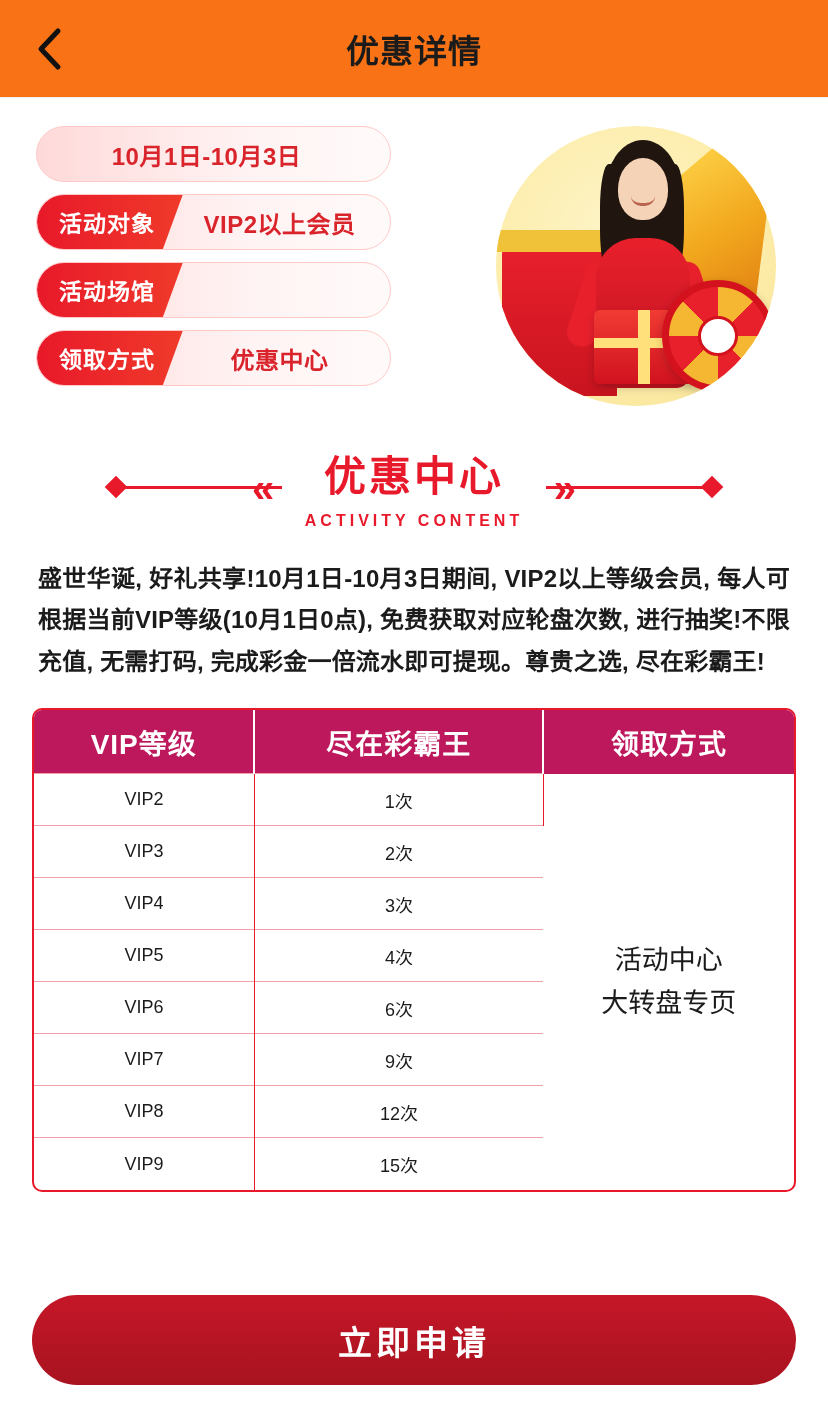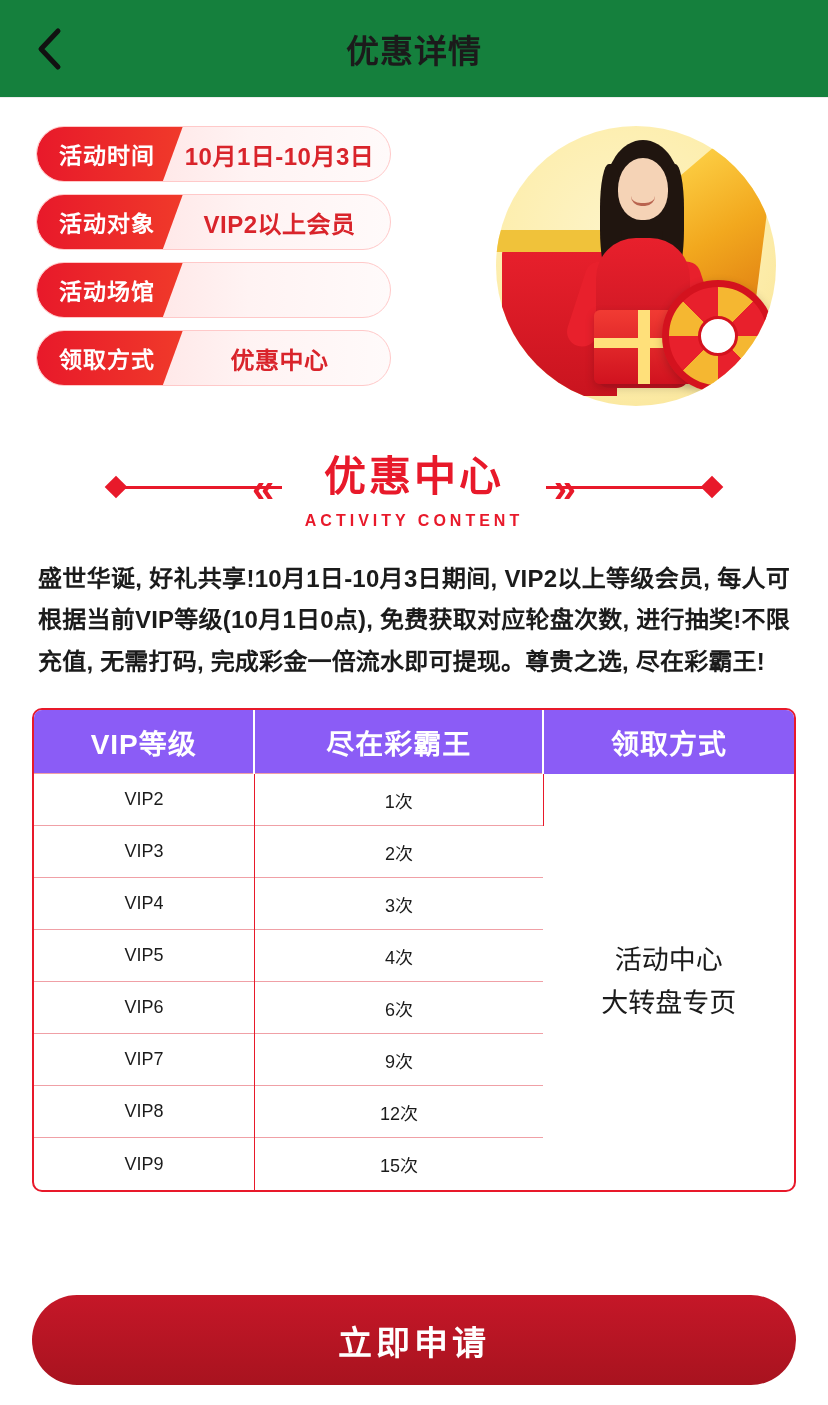--- a/index.html
+++ b/index.html
@@ -11,21 +11,21 @@
     overflow: hidden;
   }
 
   
   .header {
     position: relative;
     height: 98px;
     display: flex;
     align-items: center;
     justify-content: center;
-    background: #15803d;
+    background: #f97316;
     border-bottom: 1px solid #ededed;
   }
   .back-btn {
     position: absolute;
     left: 26px;
     top: 50%;
     transform: translateY(-50%);
     width: 46px;
     height: 46px;
     display: flex;
@@ -304,21 +304,21 @@
     border: 2px solid #e8192a;
     border-radius: 10px;
     overflow: hidden;
   }
   table.vip {
     width: 100%;
     border-collapse: collapse;
     table-layout: fixed;
   }
   table.vip th {
-    background: #8b5cf6;
+    background: #be185d;
     color: #ffffff;
     font-size: 28px;
     font-weight: bold;
     height: 64px;
     letter-spacing: 1px;
     border-right: 2px solid #ffffff;
   }
   table.vip th:last-child { border-right: none; }
   table.vip td {
     height: 52px;
@@ -372,21 +372,20 @@
     </span>
   </div>
   <div class="header-title">优惠详情</div>
 </div>
 
 <div class="top-area">
 
   <div class="info-list">
 
     <div class="info-row">
-      <div class="info-tag">活动时间</div>
       <div class="info-value">10月1日-10月3日</div>
     </div>
 
     <div class="info-row">
       <div class="info-tag">活动对象</div>
       <div class="info-value">VIP2以上会员</div>
     </div>
 
     <div class="info-row">
       <div class="info-tag">活动场馆</div>

